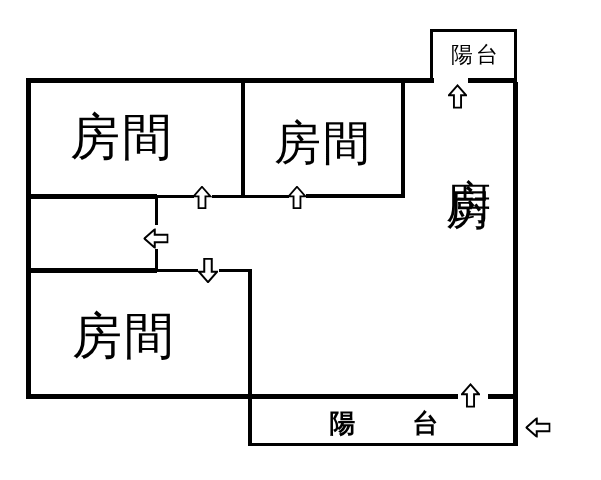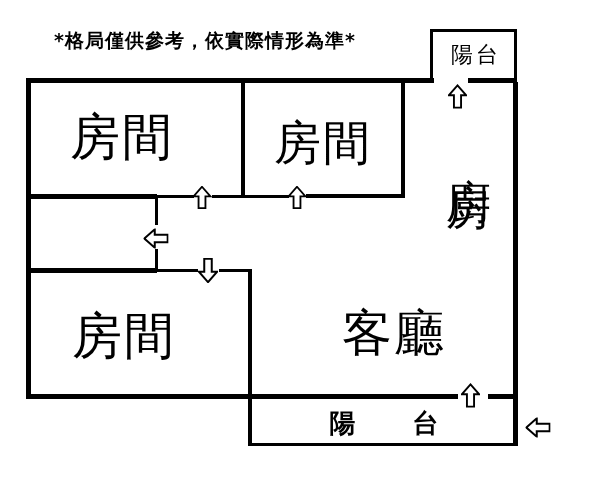--- a/index.html
+++ b/index.html
@@ -60,21 +60,20 @@
     font-weight: bold;
     font-size: 26px;
     line-height: 1;
   }
 </style>
 </head>
 <body>
 
 <div id="floorplan">
 
-  <div class="disclaimer">*格局僅供參考，依實際情形為準*</div>
 
   <div class="wall" style="left:26px;top:78px;width:408px;height:5px;"></div>
   <div class="wall" style="left:468px;top:78px;width:49px;height:5px;"></div>
   <div class="wall" style="left:26px;top:78px;width:5px;height:321px;"></div>
   <div class="wall" style="left:513px;top:82px;width:5px;height:364px;"></div>
 
   <div class="wall" style="left:26px;top:194px;width:131px;height:5px;"></div>
   <div class="wall" style="left:155px;top:195px;width:39px;height:3px;"></div>
   <div class="wall" style="left:212px;top:195px;width:77px;height:3px;"></div>
   <div class="wall" style="left:306px;top:194px;width:97px;height:4px;"></div>
@@ -93,21 +92,20 @@
   <div class="wall" style="left:250px;top:443px;width:266px;height:3px;"></div>
 
   <div class="wall" style="left:430px;top:29px;width:3px;height:52px;"></div>
   <div class="wall" style="left:430px;top:29px;width:87px;height:3px;"></div>
   <div class="wall" style="left:514px;top:29px;width:3px;height:53px;"></div>
 
   <div class="label" style="left:122px;top:137px;font-size:50px;">房間</div>
   <div class="label" style="left:323px;top:142px;font-size:47px;">房間</div>
   <div class="label label--vertical" style="left:469px;top:147px;font-size:45px;">廚房</div>
   <div class="label" style="left:124px;top:336px;font-size:50px;">房間</div>
-  <div class="label" style="left:394px;top:333px;font-size:50px;">客廳</div>
   <div class="label" style="left:476px;top:55px;font-size:22px;letter-spacing:3px;">陽台</div>
   <div class="balcony-split" style="left:384px;top:423px;">
     <span>陽</span>
     <span>台</span>
   </div>
 
   <div class="arrow" style="left:448px;top:84px;width:19px;height:25px;">
     <svg viewBox="0 0 24 30">
         <polygon points="12,1 23,13.5 16.5,13.5 16.5,29 7.5,29 7.5,13.5 1,13.5" fill="#fff" stroke="#000" stroke-width="2.4"></polygon>
       </svg>

